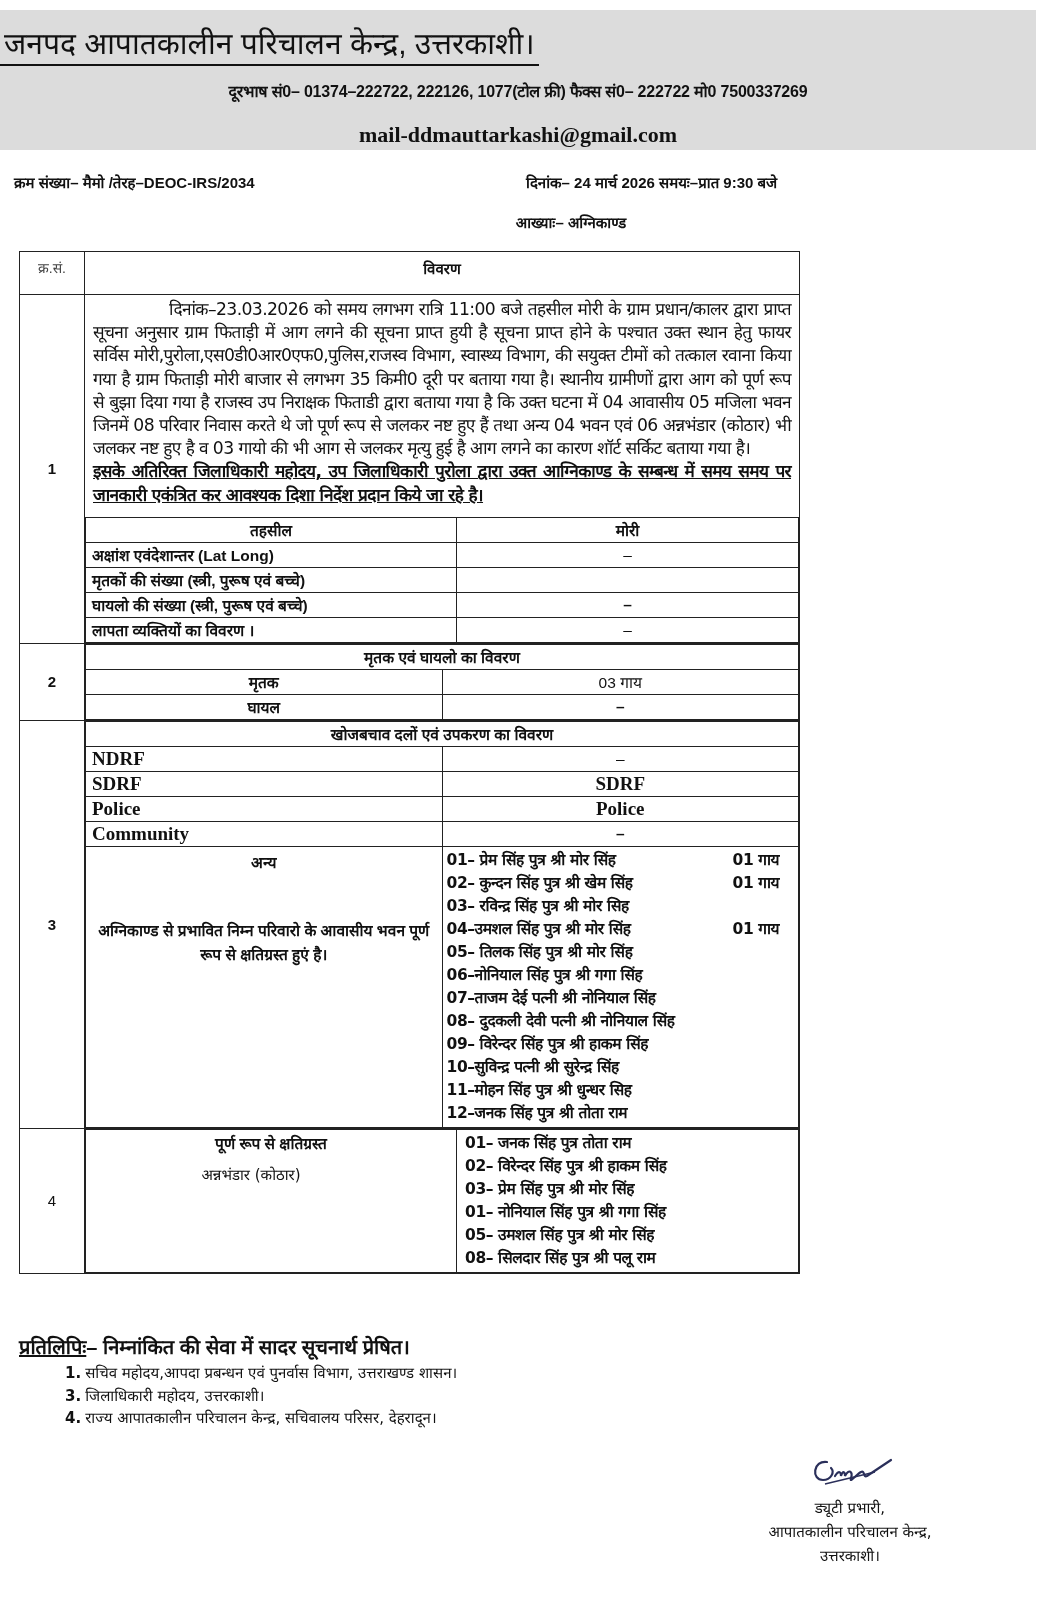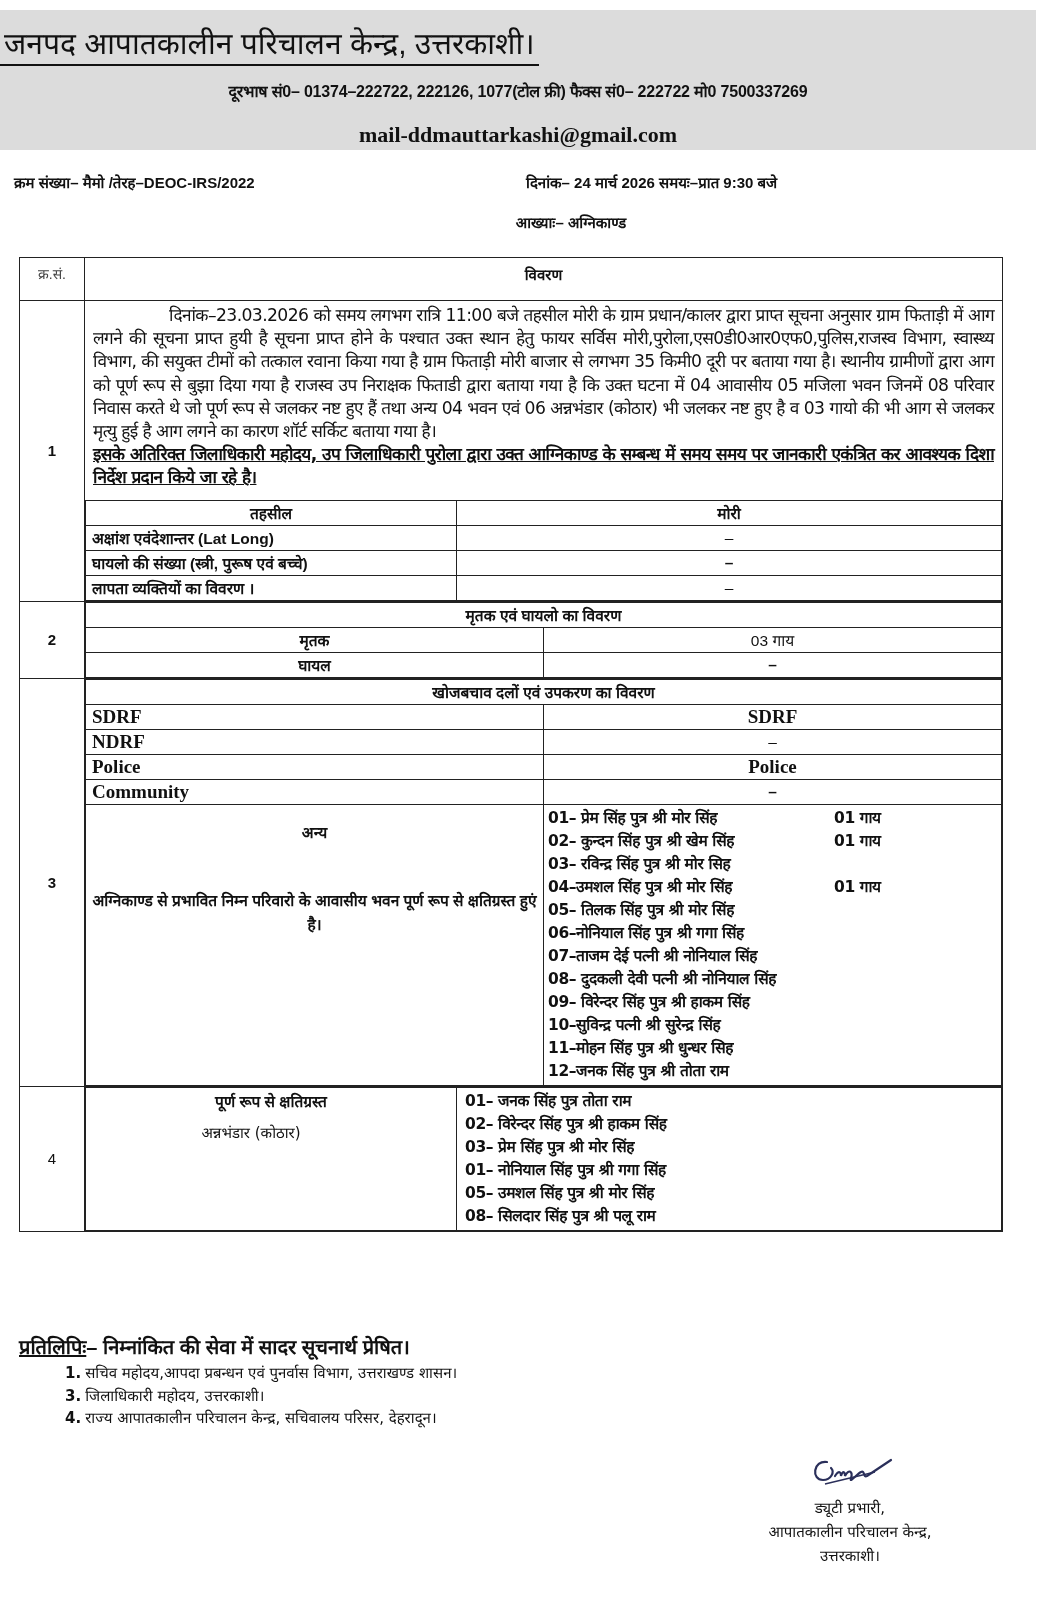--- a/index.html
+++ b/index.html
@@ -6,21 +6,21 @@
   body { width:1058px; height:1600px; position:relative; overflow:hidden; font-family:"DejaVu Sans","Liberation Sans",sans-serif; color:#111; }
   .banner { position:absolute; left:0; top:10px; width:1036px; height:140px; background:#dcdcdc; }
   .banner-title { position:absolute; left:0; right:0; top:12px; text-align:left; font-size:30px; font-family:"Liberation Sans",sans-serif; }
   .banner-title span { border-bottom:2px solid #111; padding:0 4px 4px; }
   .banner-phone { position:absolute; left:0; right:0; top:70px; text-align:center; font-size:16px; font-weight:bold; font-family:"Liberation Sans",sans-serif; letter-spacing:-0.2px; }
   .banner-mail { position:absolute; left:0; right:0; top:112px; text-align:center; font-size:22px; font-weight:bold; font-family:"Liberation Serif",serif; }
   .ref { position:absolute; left:14px; top:172px; font-size:15px; font-weight:bold; font-family:"Liberation Sans",sans-serif; }
   .date { position:absolute; left:526px; top:172px; font-size:15px; font-weight:bold; font-family:"Liberation Sans",sans-serif; }
   .subject { position:absolute; left:0; width:1058px; top:212px; text-align:center; font-size:15px; font-weight:bold; font-family:"Liberation Sans",sans-serif;margin-left:42px; }
 
-  .main-table { position:absolute; left:19px; top:257px; width:984px; border-collapse:collapse; table-layout:fixed; font-family:"Liberation Sans",sans-serif; }
+  .main-table { position:absolute; left:19px; top:251px; width:781px; border-collapse:collapse; table-layout:fixed; font-family:"Liberation Sans",sans-serif; }
   .main-table td { border:1.5px solid #222; vertical-align:top; padding:0; }
   .col-num { width:64px; text-align:center; font-size:15px; }
   .hdr-num { font-size:14px; color:#444; padding-top:6px !important; height:36px; }
   .hdr-desc { text-align:center; font-weight:bold; font-size:15px; padding-top:6px !important; }
   .sn { vertical-align:middle !important; font-weight:bold; font-size:15px; text-align:center; }
 
   .para { font-size:17.2px; line-height:23.2px; text-align:justify; padding:3px 8px 10px 8px !important; font-family:"DejaVu Sans",sans-serif; letter-spacing:-0.6px; }
   .para .indent { display:inline-block; width:76px; }
   .para .bold-u { font-weight:bold; text-decoration:underline; }
 
@@ -49,21 +49,21 @@
 </style>
 </head>
 <body>
 
 <div class="banner">
   <div class="banner-title"><span>जनपद आपातकालीन परिचालन केन्द्र, उत्तरकाशी।</span></div>
   <div class="banner-phone">दूरभाष सं0– 01374–222722, 222126, 1077(टोल फ्री) फैक्स सं0– 222722 मो0 7500337269</div>
   <div class="banner-mail">mail-ddmauttarkashi@gmail.com</div>
 </div>
 
-<div class="ref">क्रम संख्या– मैमो /तेरह–DEOC-IRS/2022</div>
+<div class="ref">क्रम संख्या– मैमो /तेरह–DEOC-IRS/2034</div>
 <div class="date">दिनांक– 24 मार्च 2026 समयः–प्रात 9:30 बजे</div>
 <div class="subject">आख्याः– अग्निकाण्ड</div>
 
 <table class="main-table">
   <tbody>
       <tr>
     <td class="col-num hdr-num">क्र.सं.</td>
     <td class="hdr-desc">विवरण</td>
   </tr>
 
@@ -78,20 +78,24 @@
         <tbody>
               <tr>
           <td class="lcol center bold">तहसील</td>
           <td class="center bold">मोरी</td>
         </tr>
         <tr>
           <td class="lcol bold">अक्षांश एवंदेशान्तर (Lat Long)</td>
           <td class="center">–</td>
         </tr>
         <tr>
+          <td class="lcol bold">मृतकों की संख्या (स्त्री, पुरूष एवं बच्चे)</td>
+          <td class="center"></td>
+        </tr>
+        <tr>
           <td class="lcol bold">घायलो की संख्या (स्त्री, पुरूष एवं बच्चे)</td>
           <td class="center bold">–</td>
         </tr>
         <tr>
           <td class="lcol bold">लापता व्यक्तियों का विवरण ।</td>
           <td class="center">–</td>
         </tr>
       </tbody>
           </table>
     </td>
@@ -120,37 +124,37 @@
 
   <tr>
     <td class="col-num sn">3</td>
     <td>
       <table class="inner">
         <tbody>
               <tr>
           <td colspan="2" class="span-hdr">खोजबचाव दलों एवं उपकरण का विवरण</td>
         </tr>
         <tr>
+          <td class="lcol eng">NDRF</td>
+          <td class="center">–</td>
+        </tr>
+        <tr>
           <td class="lcol eng">SDRF</td>
           <td class="center eng">SDRF</td>
         </tr>
         <tr>
-          <td class="lcol eng">NDRF</td>
-          <td class="center">–</td>
-        </tr>
-        <tr>
           <td class="lcol eng">Police</td>
           <td class="center eng">Police</td>
         </tr>
         <tr>
           <td class="lcol eng">Community</td>
           <td class="center bold">–</td>
         </tr>
         <tr>
-          <td class="lcol top" style="padding-top:16px;">
+          <td class="lcol top" style="padding-top:4px;">
             <div class="affected">अन्य</div>
             <div class="affected" style="margin-top:44px;">अग्निकाण्ड से प्रभावित निम्न परिवारो के आवासीय भवन पूर्ण रूप से क्षतिग्रस्त हुएं है।</div>
           </td>
           <td class="top" style="padding:2px 4px;">
             <div class="namelist">
               <div class="row">
                       <span class="nm">01– प्रेम सिंह पुत्र श्री मोर सिंह</span>
                       <span class="qty">01 गाय</span>
                     </div>
               <div class="row">

